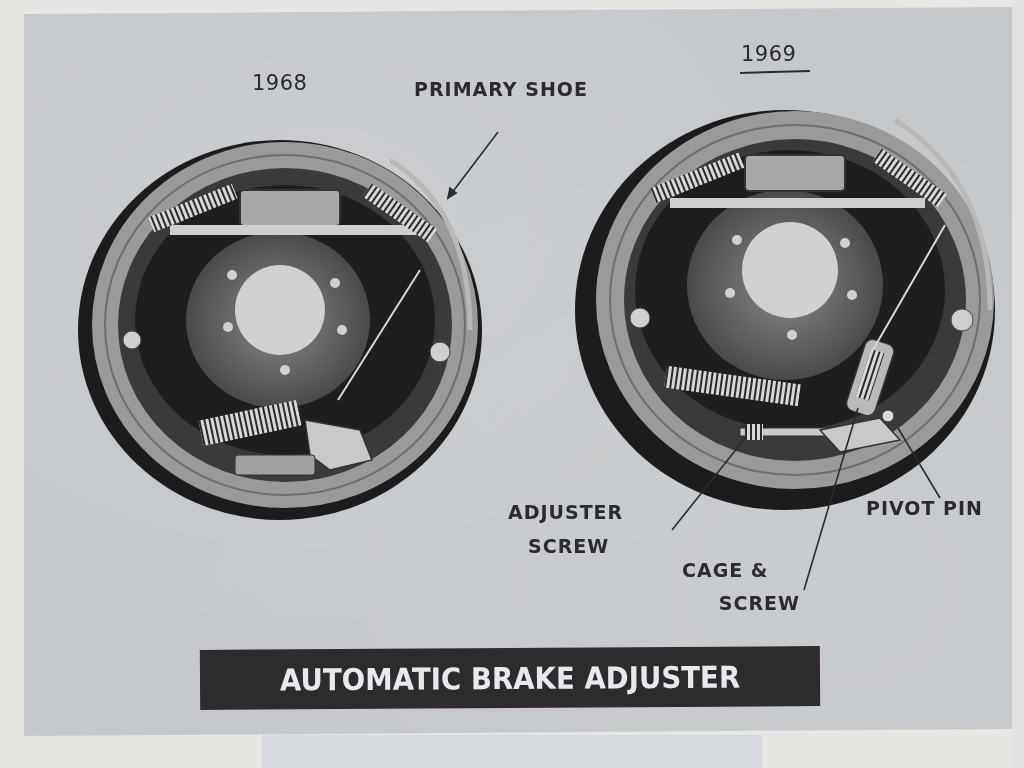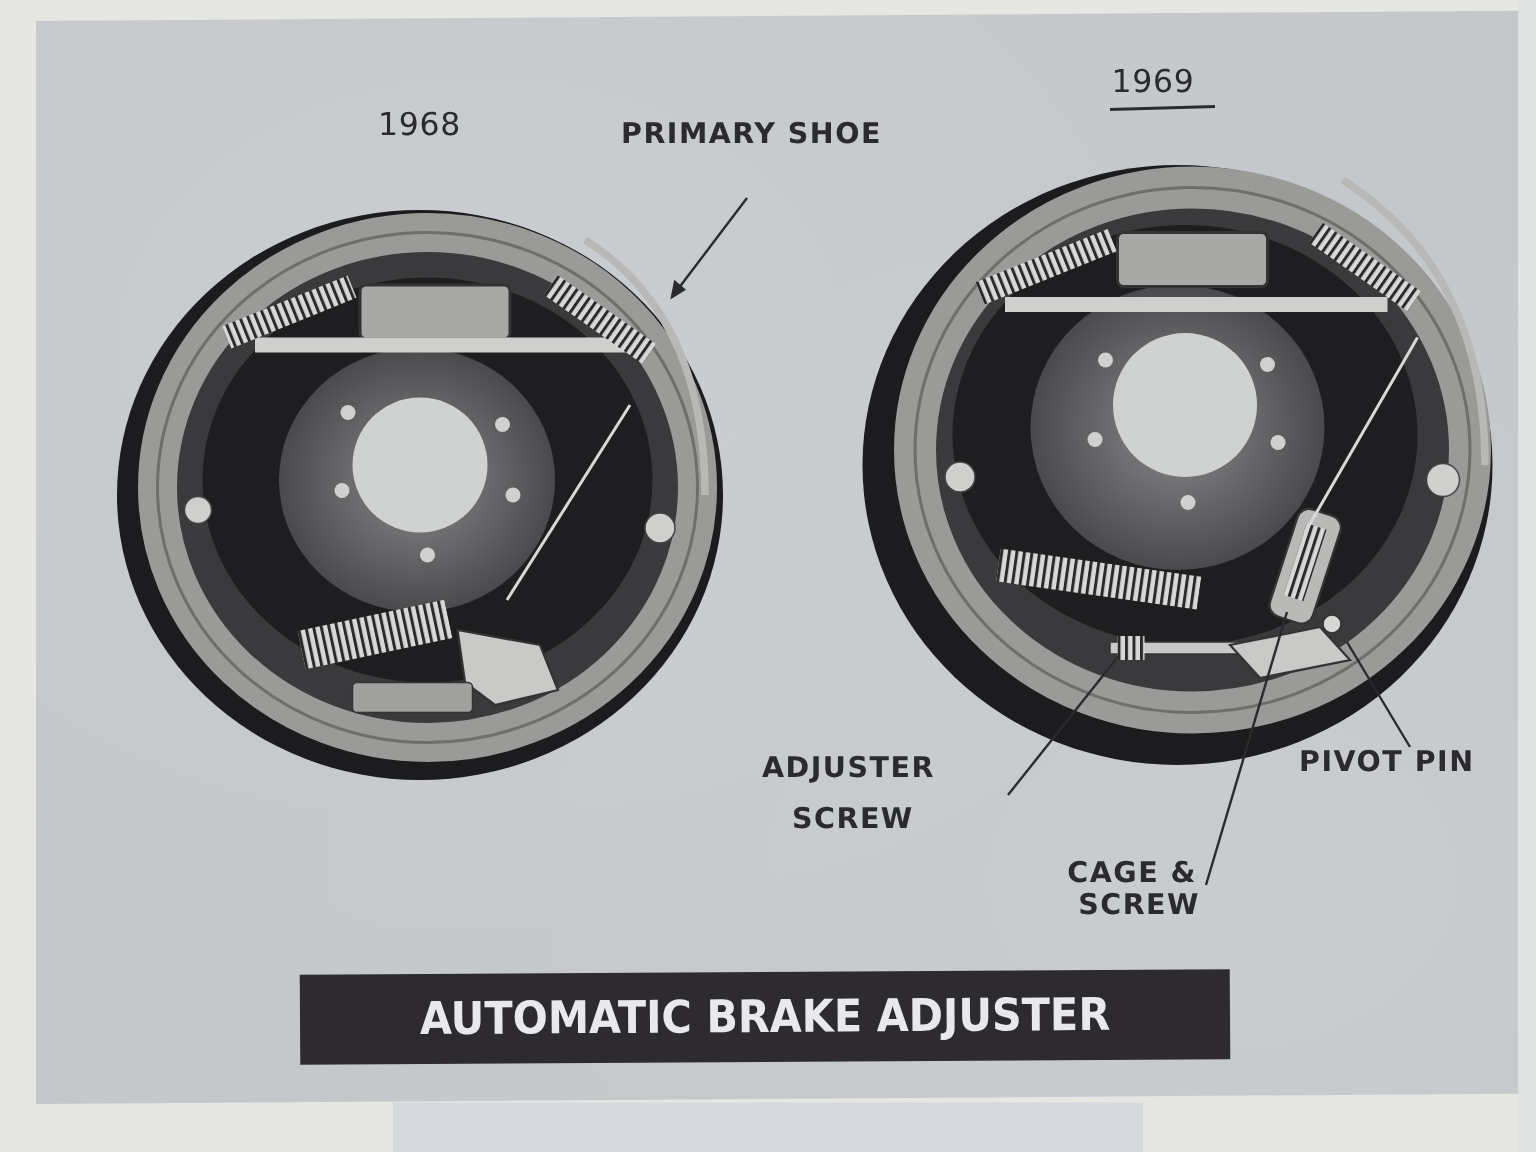--- a/index.html
+++ b/index.html
@@ -150,20 +150,20 @@
 </svg>
 
 <div class="label year" style="left:252px; top:71px;">1968</div>
 <div class="label year" style="left:741px; top:42px;">1969</div>
 
 <div class="label callout" style="left:414px; top:79px;">PRIMARY SHOE</div>
 
 <div class="label callout" style="left:508px; top:502px; width:140px;">ADJUSTER</div>
 <div class="label callout" style="left:528px; top:536px; text-align:left; width:136px;">SCREW</div>
 
-<div class="label callout" style="left:682px; top:572px; text-align:right; width:116px;">CAGE &amp;</div>
+<div class="label callout" style="left:682px; top:560px; width:116px;">CAGE &amp;</div>
 <div class="label callout" style="left:682px; top:593px; text-align:right; width:118px;">SCREW</div>
 
 <div class="label callout" style="left:866px; top:498px;">PIVOT PIN</div>
 
 <div class="title-bar">
   <span class="title-text">AUTOMATIC BRAKE ADJUSTER</span>
 </div>
 
 </body></html>

